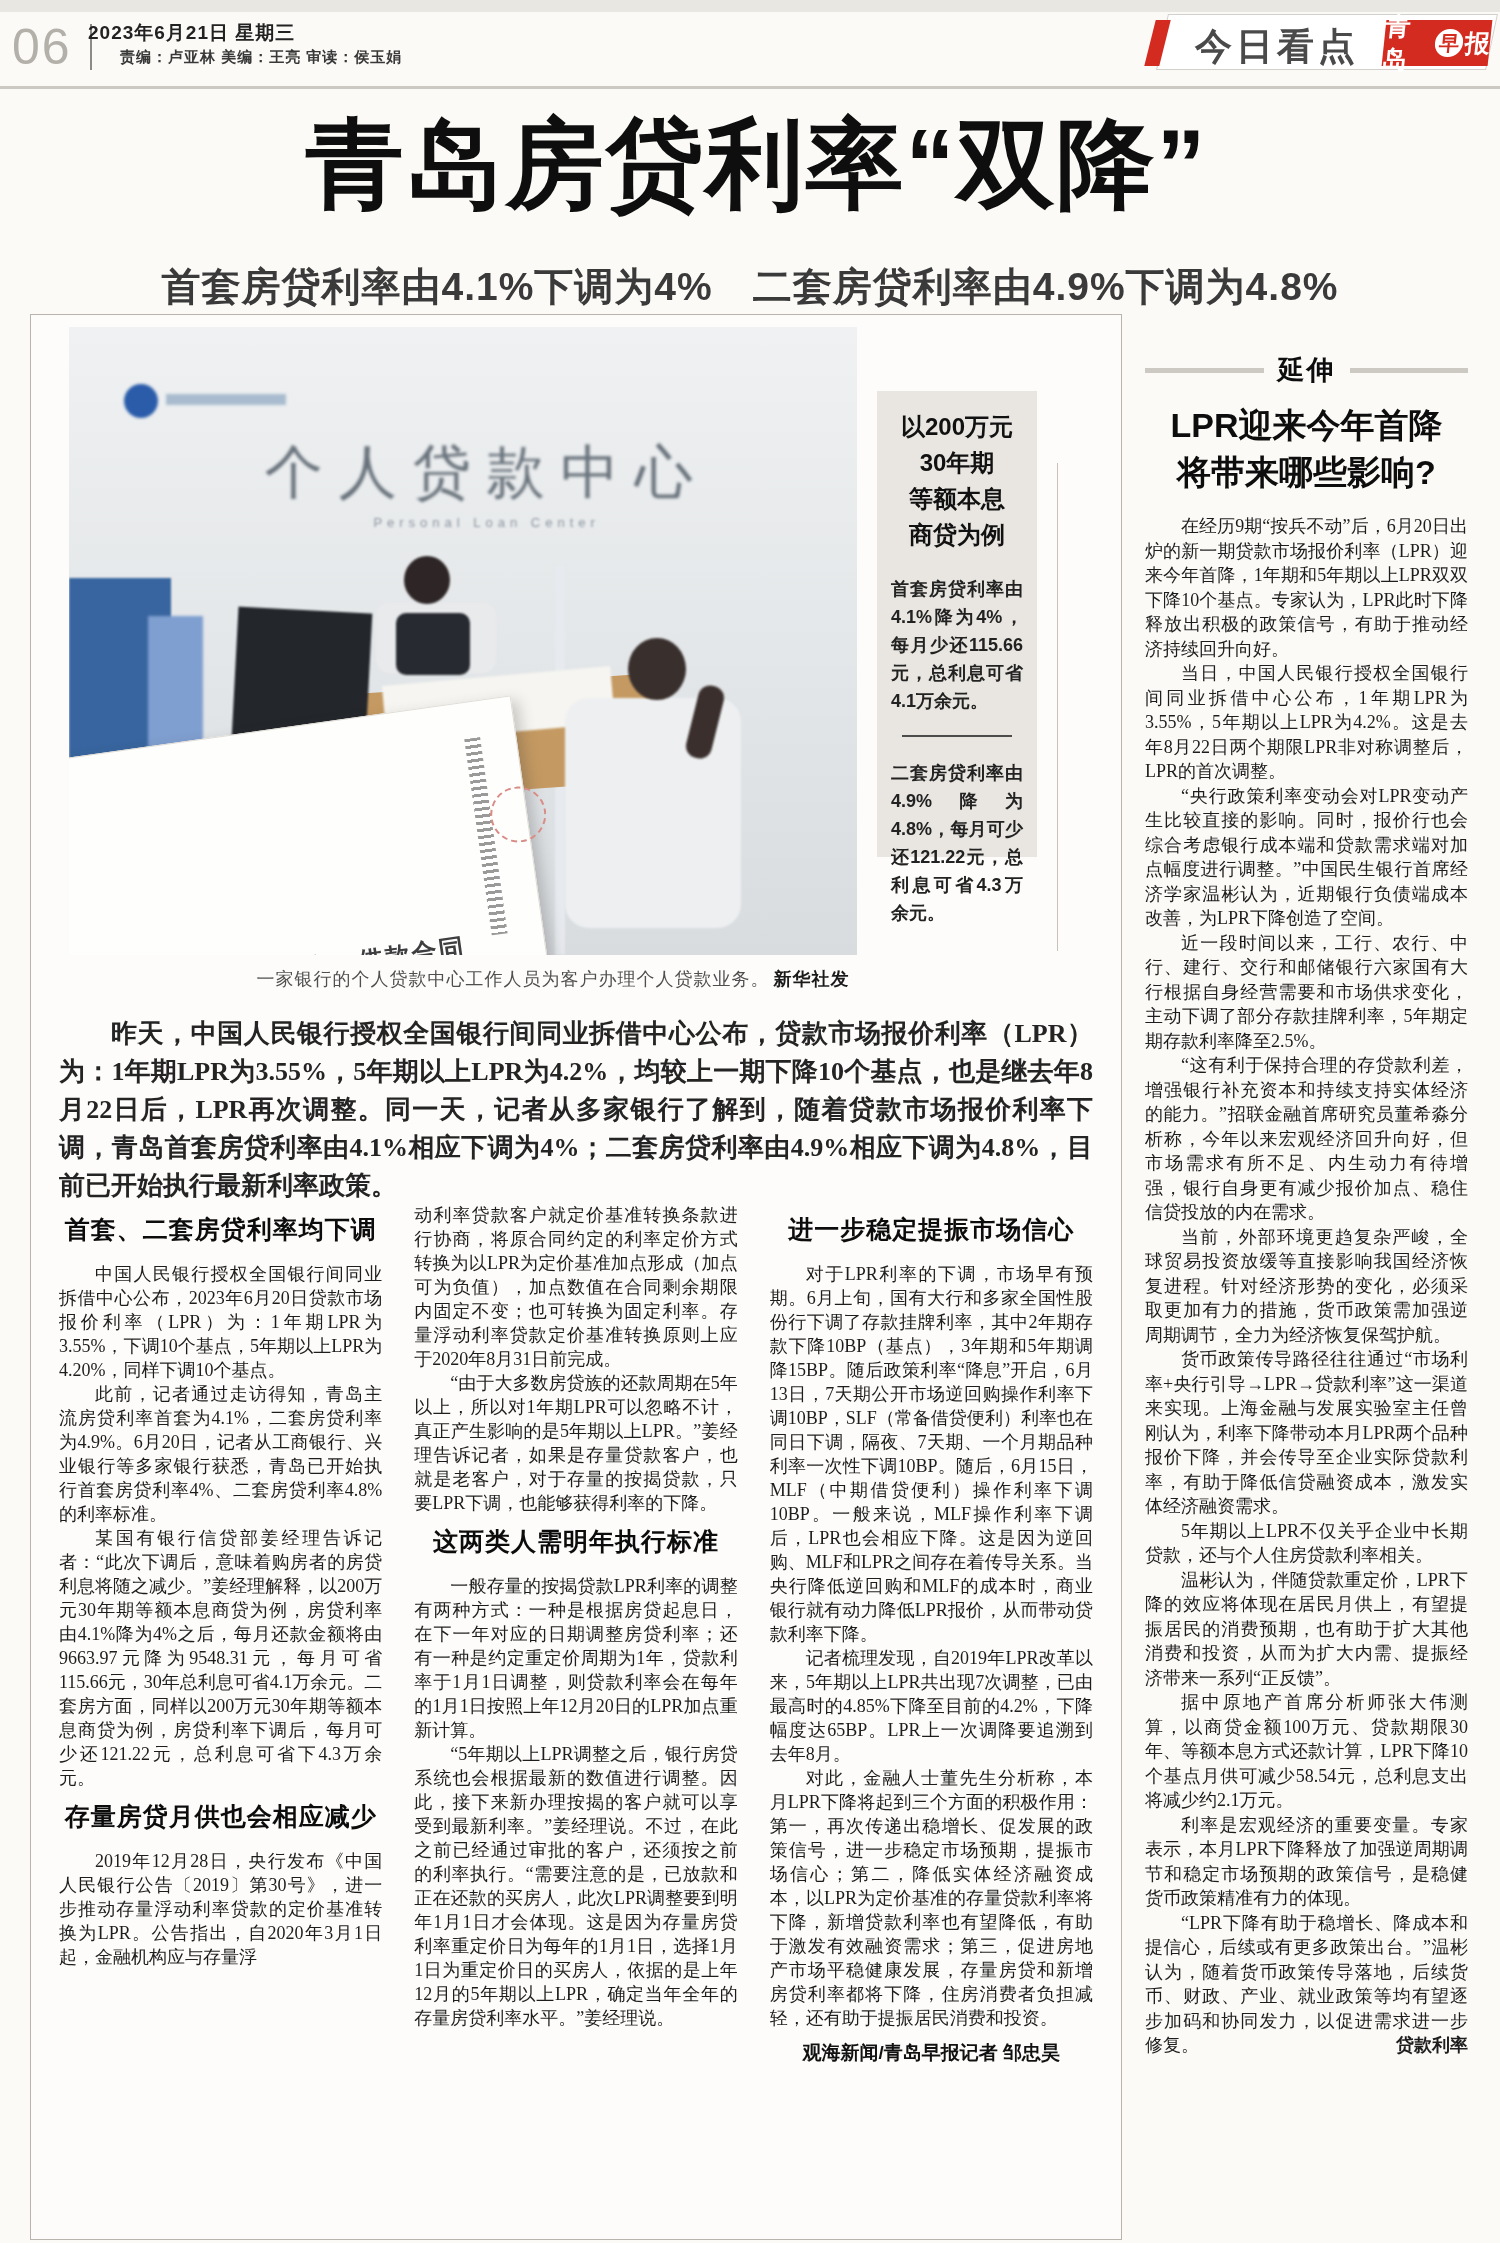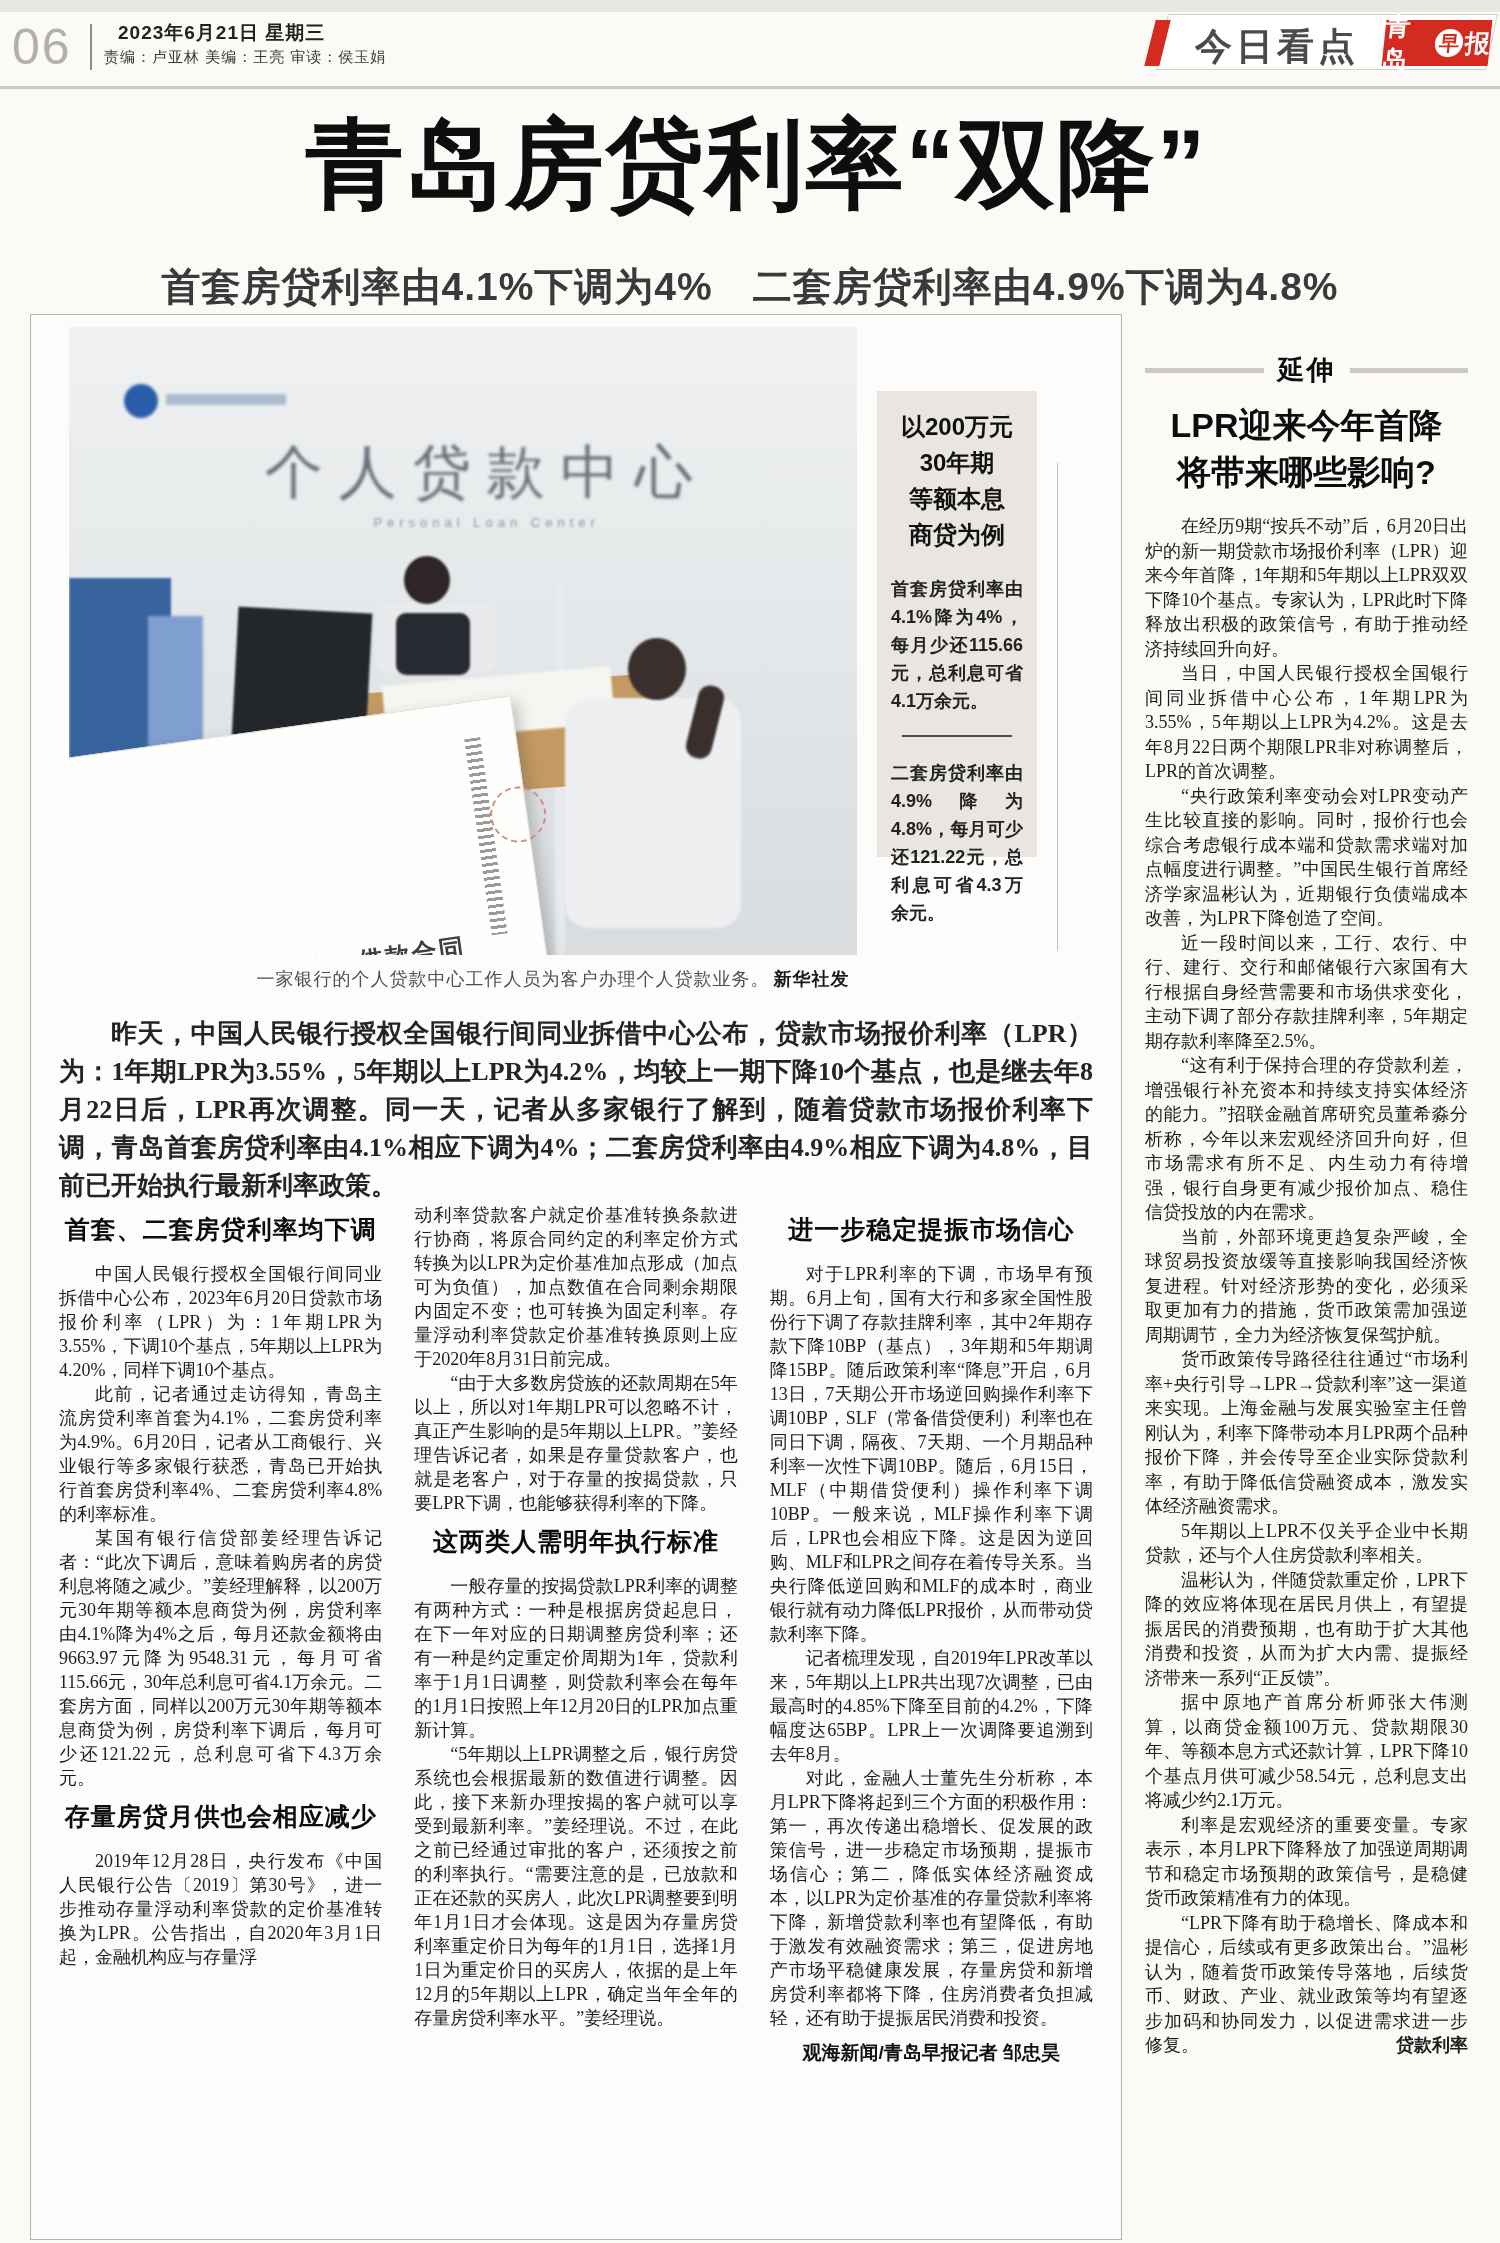--- a/index.html
+++ b/index.html
@@ -6,22 +6,22 @@
   html,body { background:#e9e7e2; }
   .page {
     position:relative; width:1500px; height:2243px; margin:12px auto;
     background:#fbfaf7; overflow:hidden;
     font-family:"Liberation Sans", sans-serif; color:#1c1c1c;
   }
   
   .pagenum { position:absolute; left:12px; top:6px; font-size:50px; font-weight:500;
              color:#b3b0aa; letter-spacing:2px; }
   .hdr-div { position:absolute; left:90px; top:12px; width:2px; height:46px; background:#8d8b87; }
-  .hdr-date { position:absolute; left:118px; top:8px; font-size:19px; font-weight:700; color:#222; letter-spacing:1px; }
-  .hdr-staff { position:absolute; left:104px; top:36px; font-size:15px; font-weight:400; color:#383838; letter-spacing:1px; }
+  .hdr-date { position:absolute; left:88px; top:8px; font-size:19px; font-weight:700; color:#222; letter-spacing:1px; }
+  .hdr-staff { position:absolute; left:120px; top:36px; font-size:15px; font-weight:700; color:#383838; letter-spacing:1px; }
   .banner-card { position:absolute; left:1162px; top:2px; width:330px; height:56px;
                  background:#fff; border:1px solid #d2d0cb; transform:skewX(-12deg); }
   .red-slash { position:absolute; left:1150px; top:8px; width:15px; height:46px;
                background:#d42b20; transform:skewX(-14deg); }
   .banner-text { position:absolute; left:1195px; top:10px; font-size:37px; font-weight:800;
                  color:#4a4a4a; letter-spacing:4px; }
   .masthead { position:absolute; left:1384px; top:8px; width:106px; height:46px;
               background:#d42b20; color:#fff; display:flex; align-items:center; justify-content:center;
               gap:1px; font-weight:900; font-size:25px; transform:skewX(-6deg); }
   .masthead .circ { display:inline-flex; width:28px; height:28px; border-radius:50%;

